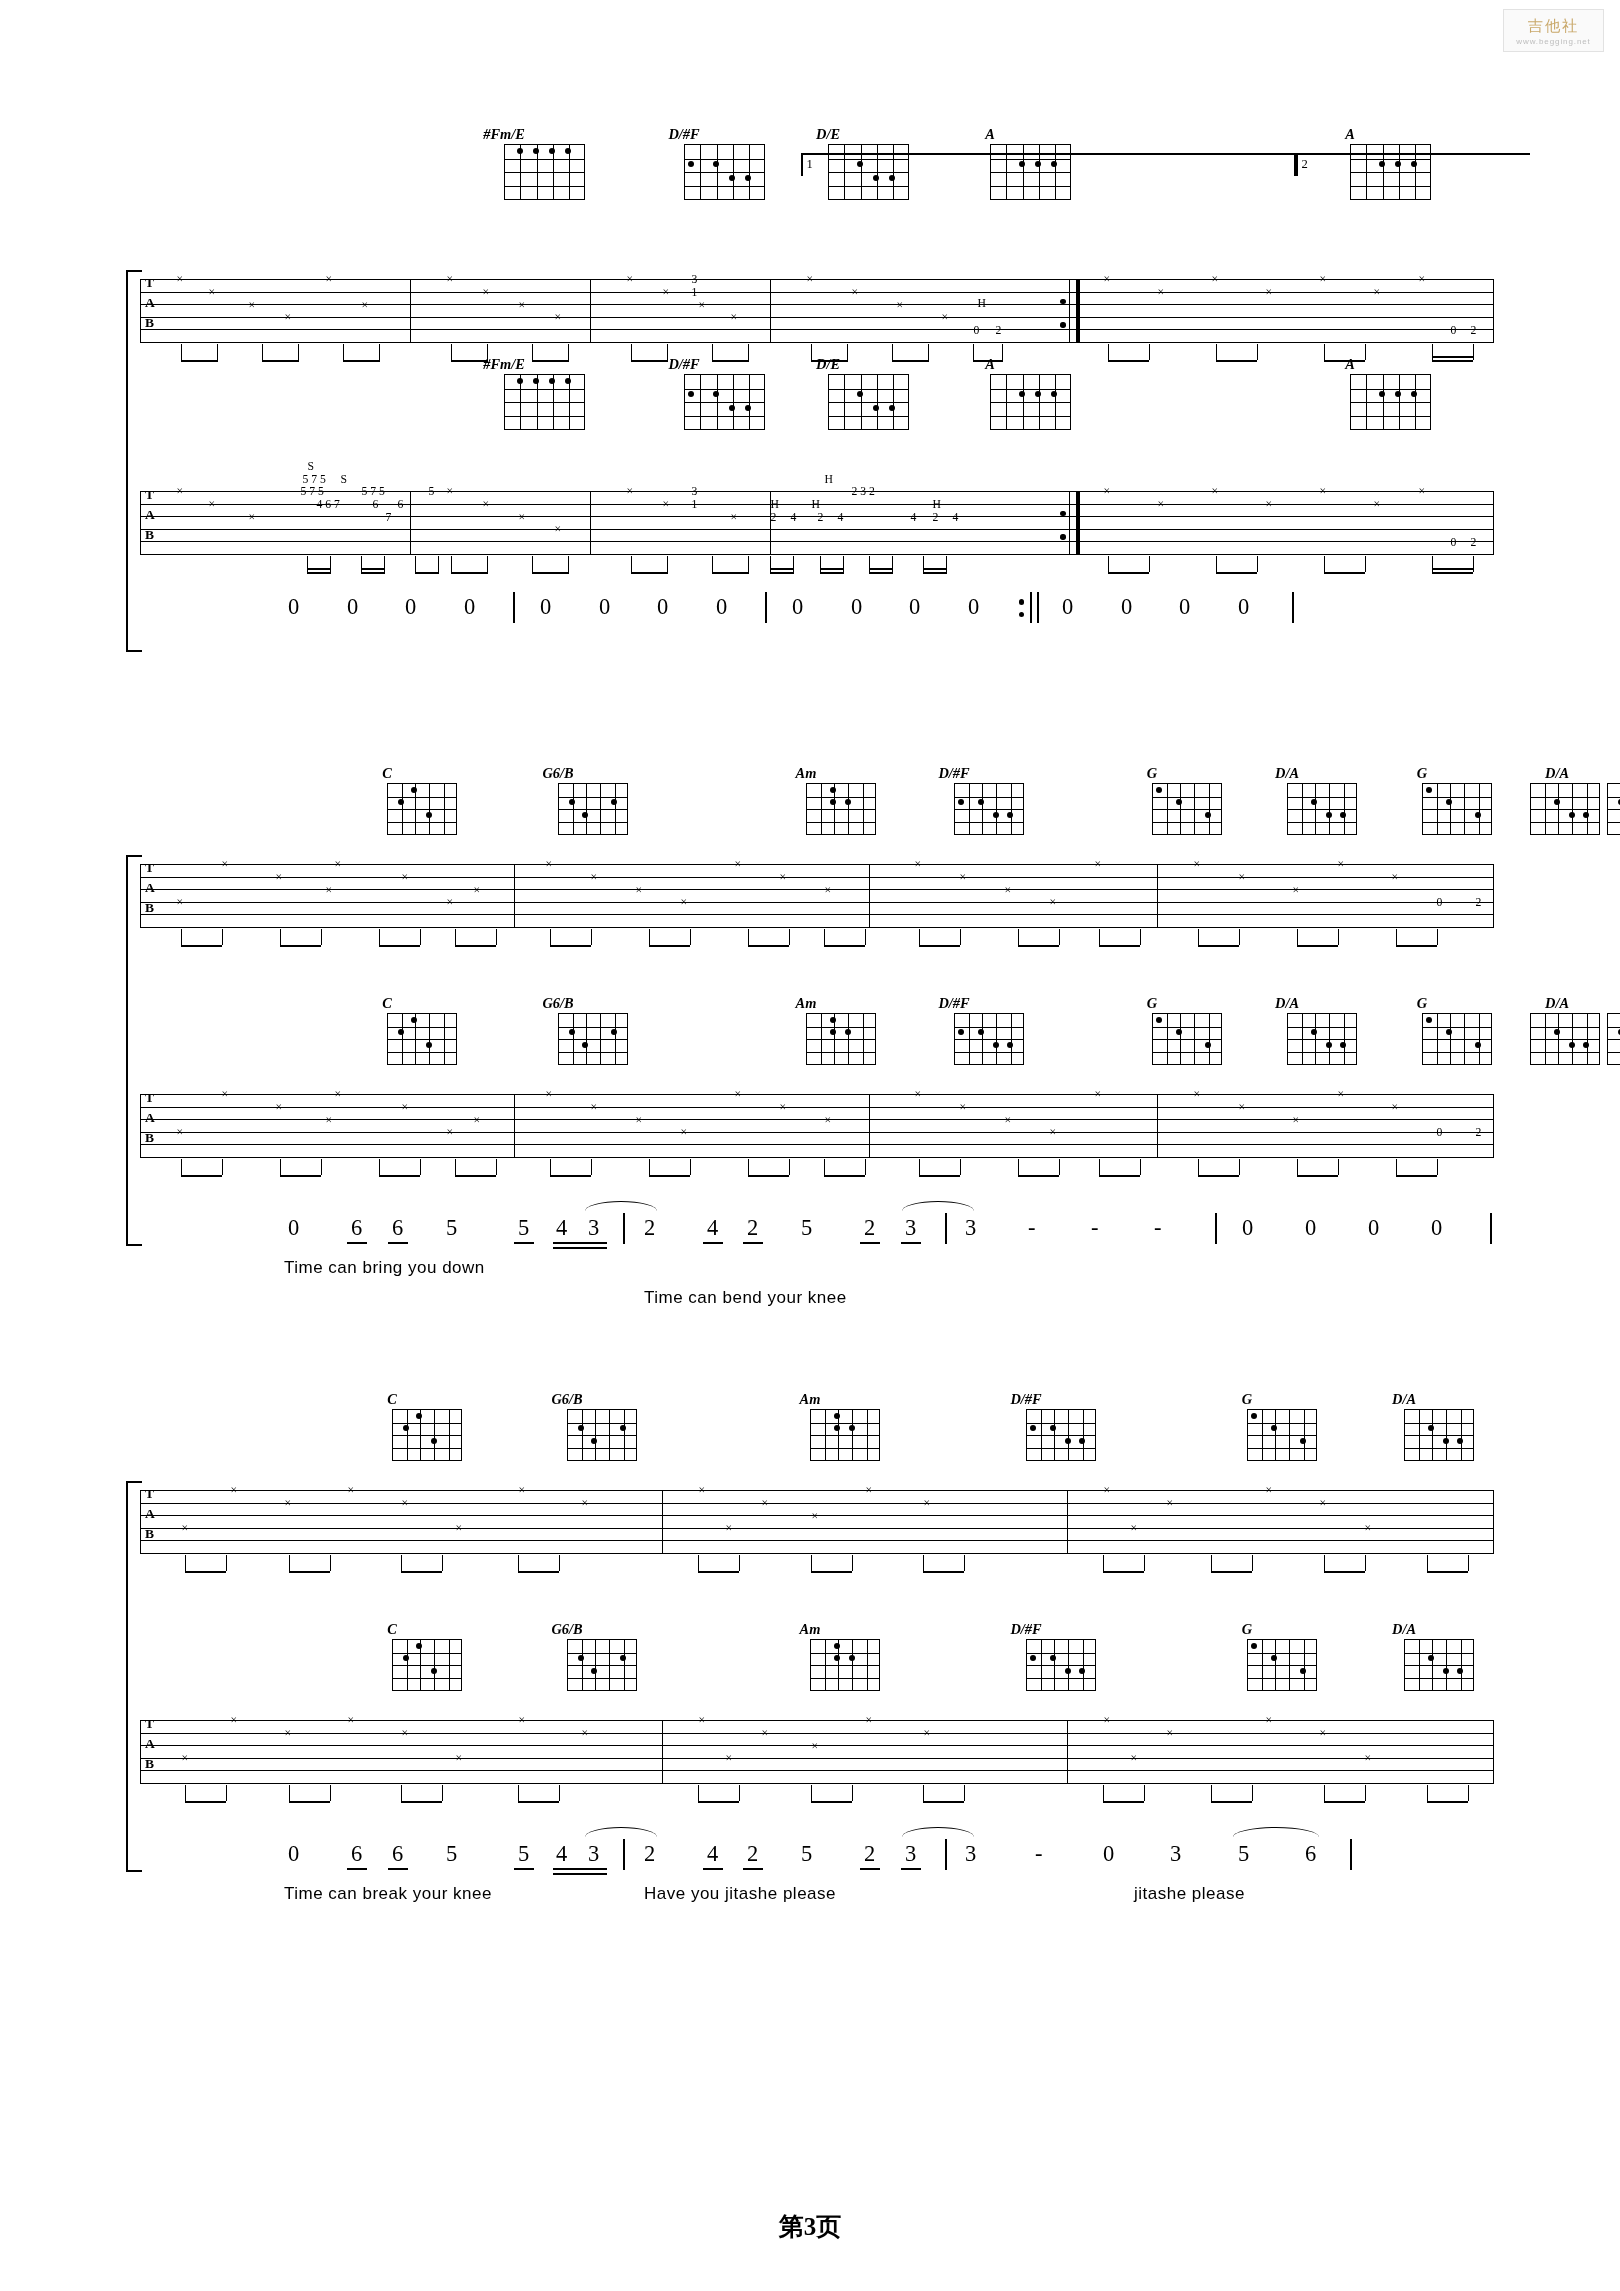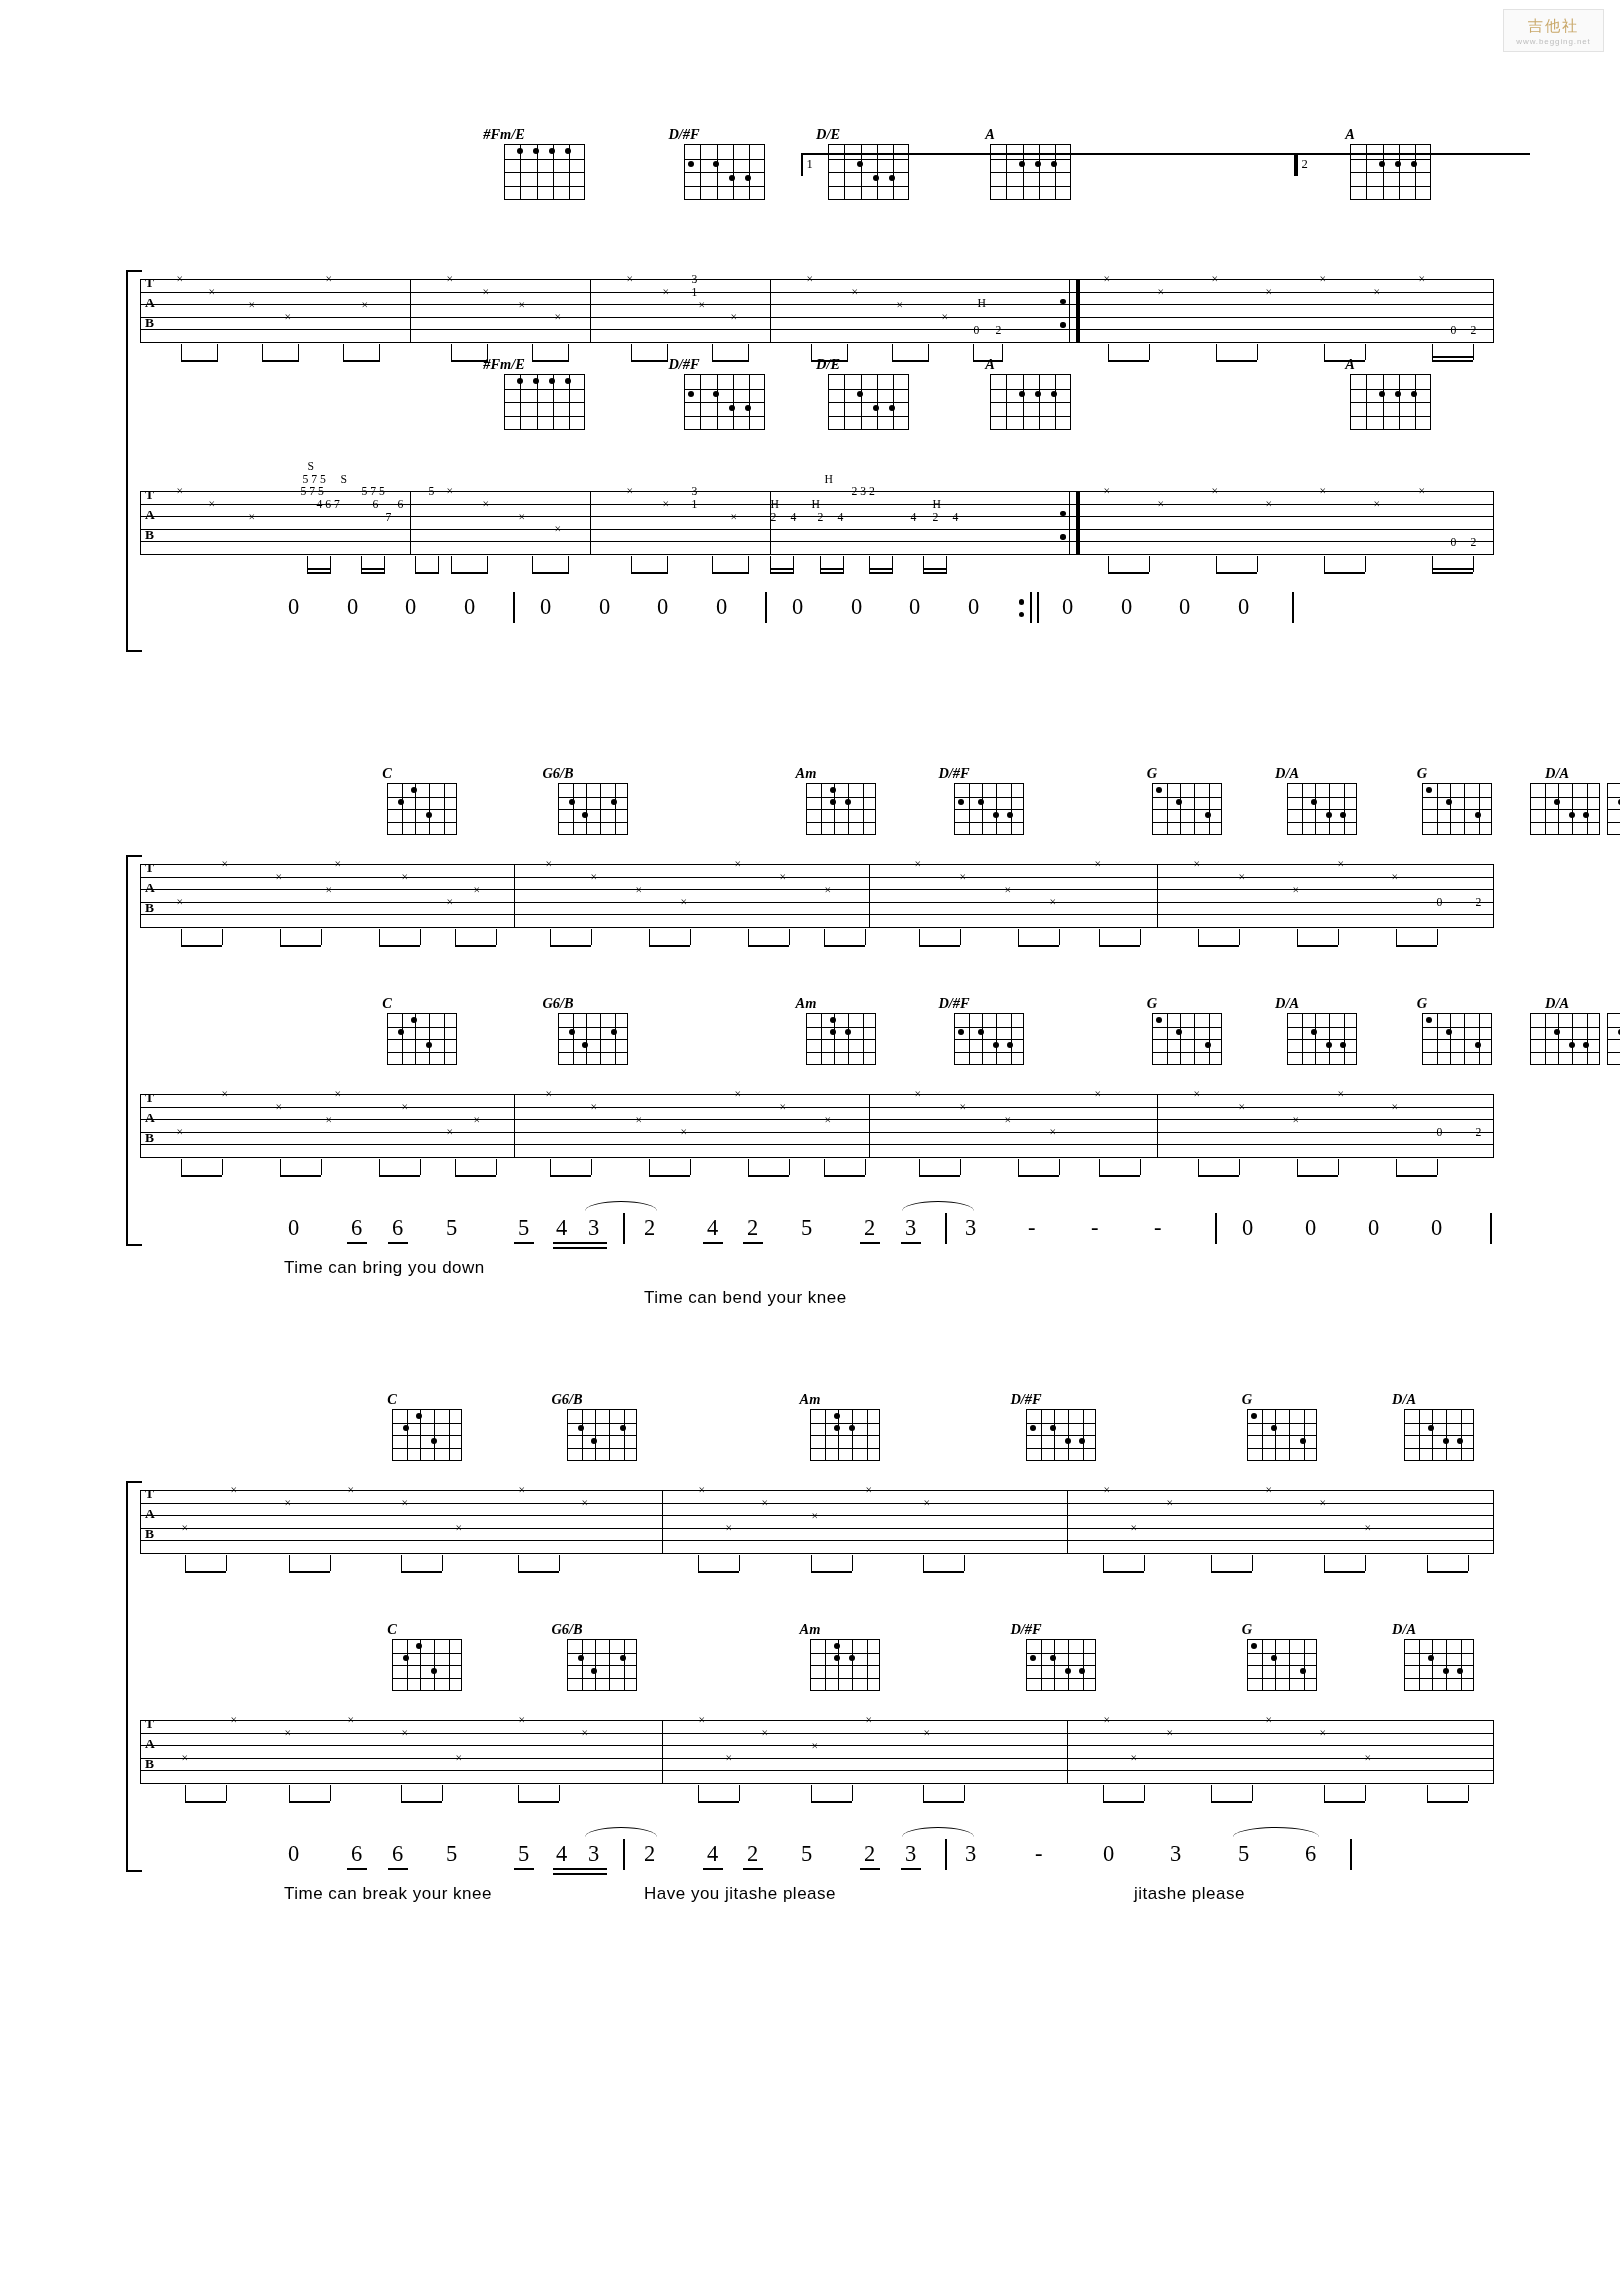--- a/index.html
+++ b/index.html
@@ -1506,15 +1506,18 @@
       <div class="mnum" style="left:1071px;top:0;">6</div>
       <div class="slur" style="left:999px;top:-14.4px;width:86px;"></div>
       <div class="mbar" style="left:1116px;top:-1.8px;height:31px;"></div>
 
       <div class="lyric" style="left:50px;top:43px;">Time can break your knee</div>
       <div class="lyric" style="left:410px;top:43px;">Have you jitashe  please</div>
       <div class="lyric" style="left:900px;top:43px;">jitashe please</div>
     </div>
   </div>
 
+  <div class="pagenum" style="top:2210px;">
+    <span>第3页</span>
+  </div>
 
 </div>
 
 
 </body></html>

